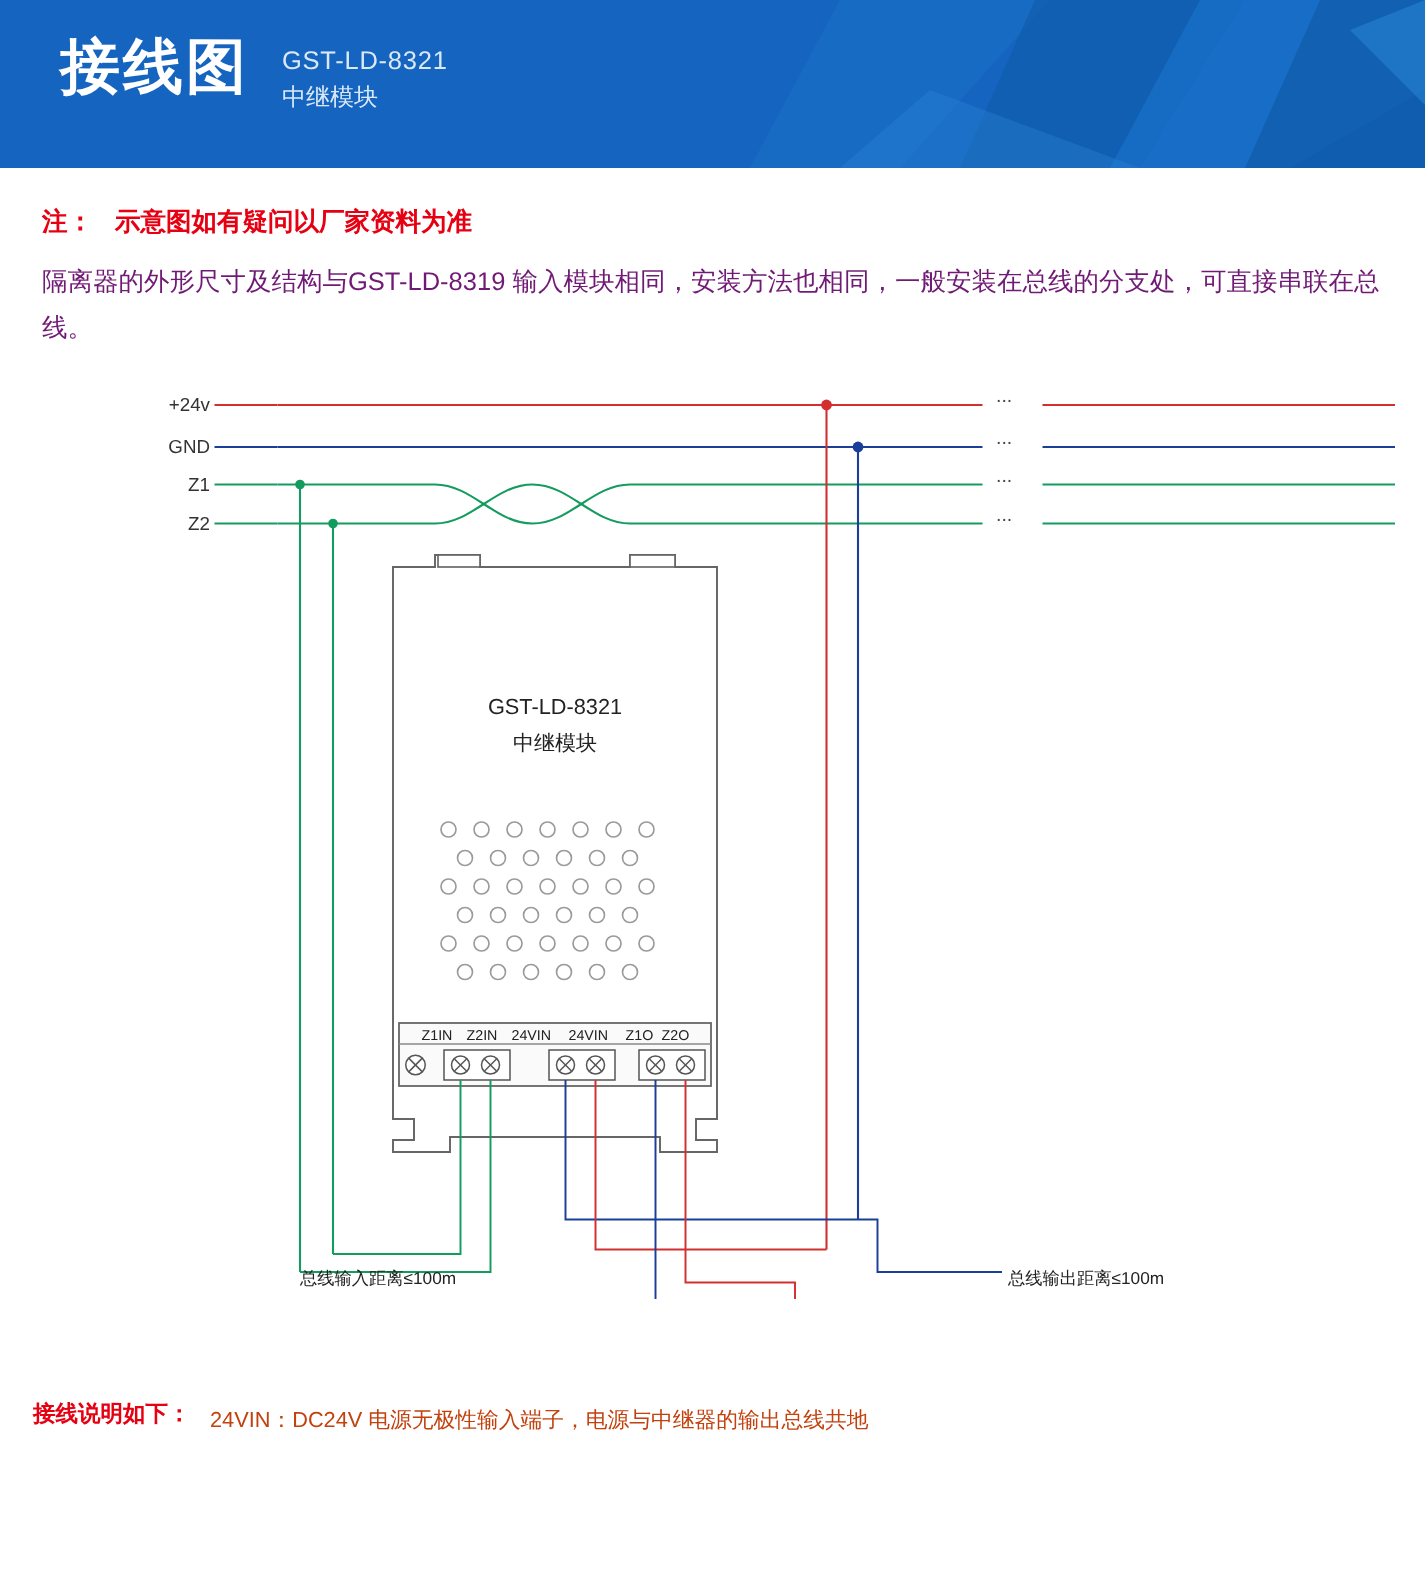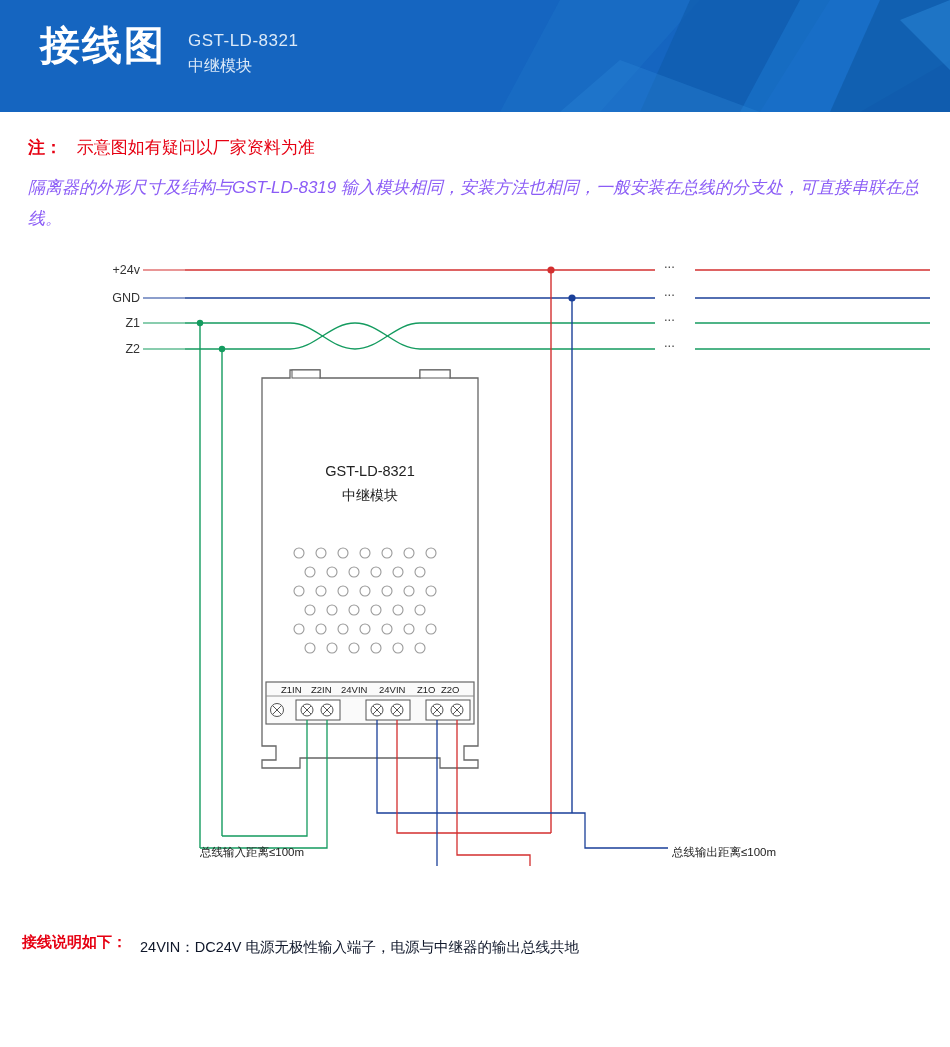--- a/index.html
+++ b/index.html
@@ -36,45 +36,45 @@
   }
   .header .model { font-size: 17px; letter-spacing: .5px; }
   .header .model2 { font-size: 16px; }
 
   
   .note-row {
     position: absolute; left: 28px; top: 136px;
     font-size: 17px; color: #e60012; font-weight: bold;
   }
   .note-row .note-label { margin-right: 10px; }
-  .note-row .note-text { font-weight: normal; }
+  .note-row .note-text { font-weight: bold; }
 
   .para {
     position: absolute; left: 28px; top: 172px; width: 900px;
-    font-size: 17px; line-height: 1.85; color: #8b5cf6; font-style: italic;
+    font-size: 17px; line-height: 1.85; color: #701a75;
   }
 
   
   .diagram {
     position: absolute; left: 0; top: 248px;
     width: 950px; height: 640px;
   }
   .diagram svg { display:block; }
 
   
   .explain-title {
     position: absolute; left: 22px; top: 903px;
     font-size: 15px; color: #e60012; font-weight: bold; margin-top: 30px;
   }
   .explain-list {
     position: absolute; left: 140px; top: 937px;
     width: 810px;
   }
   .explain-list .line {
-    font-size: 14.5px; color: #0f172a;
+    font-size: 14.5px; color: #c2410c;
     line-height: 1.4;
     margin-bottom: 18px;
     white-space: nowrap;
   }
 </style>
 </head>
 <body>
 
 <div class="header">
   <svg class="facets" width="950" height="112" viewBox="0 0 950 112">

